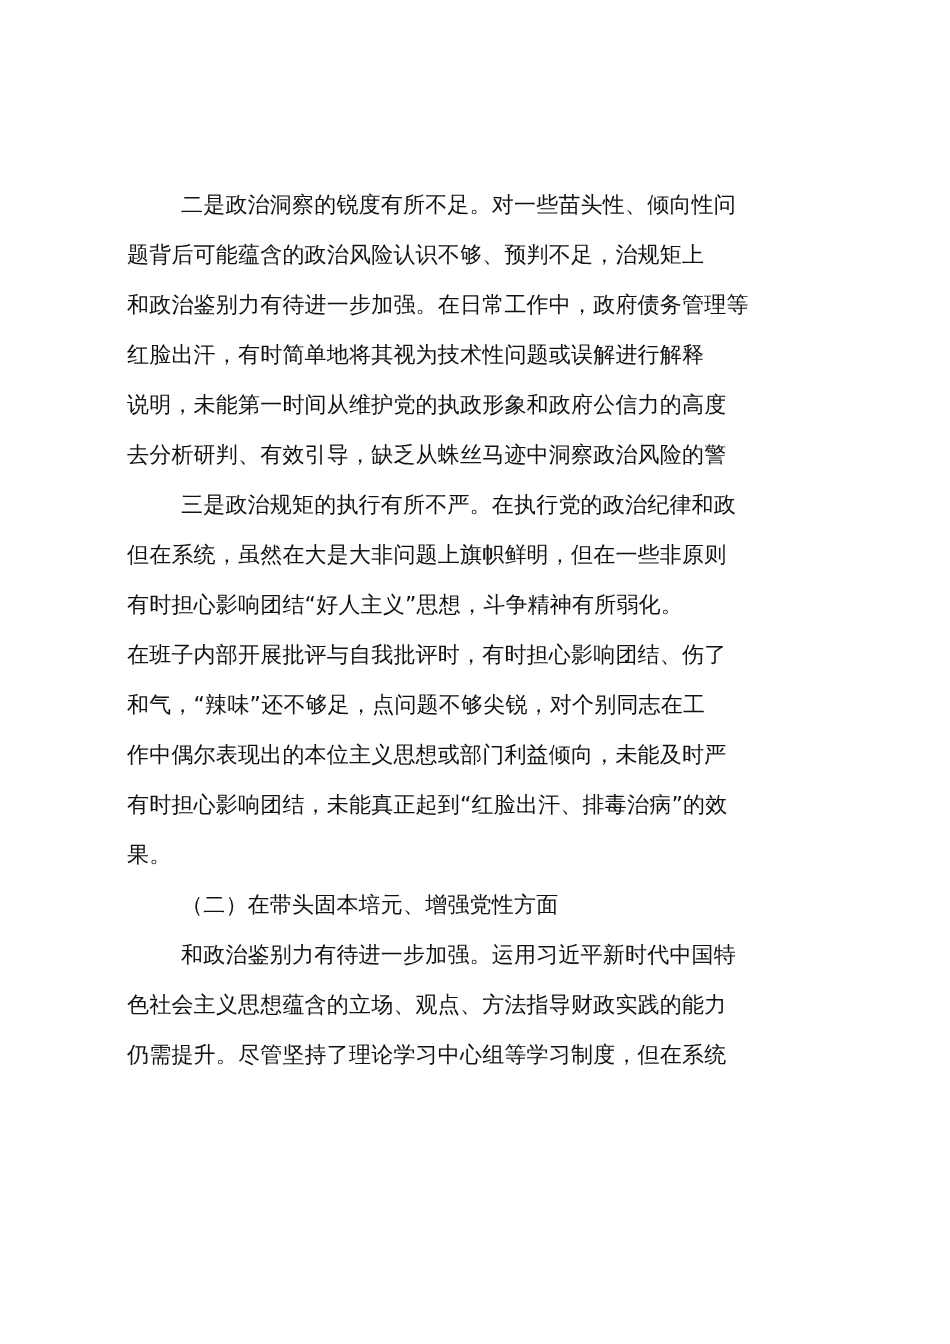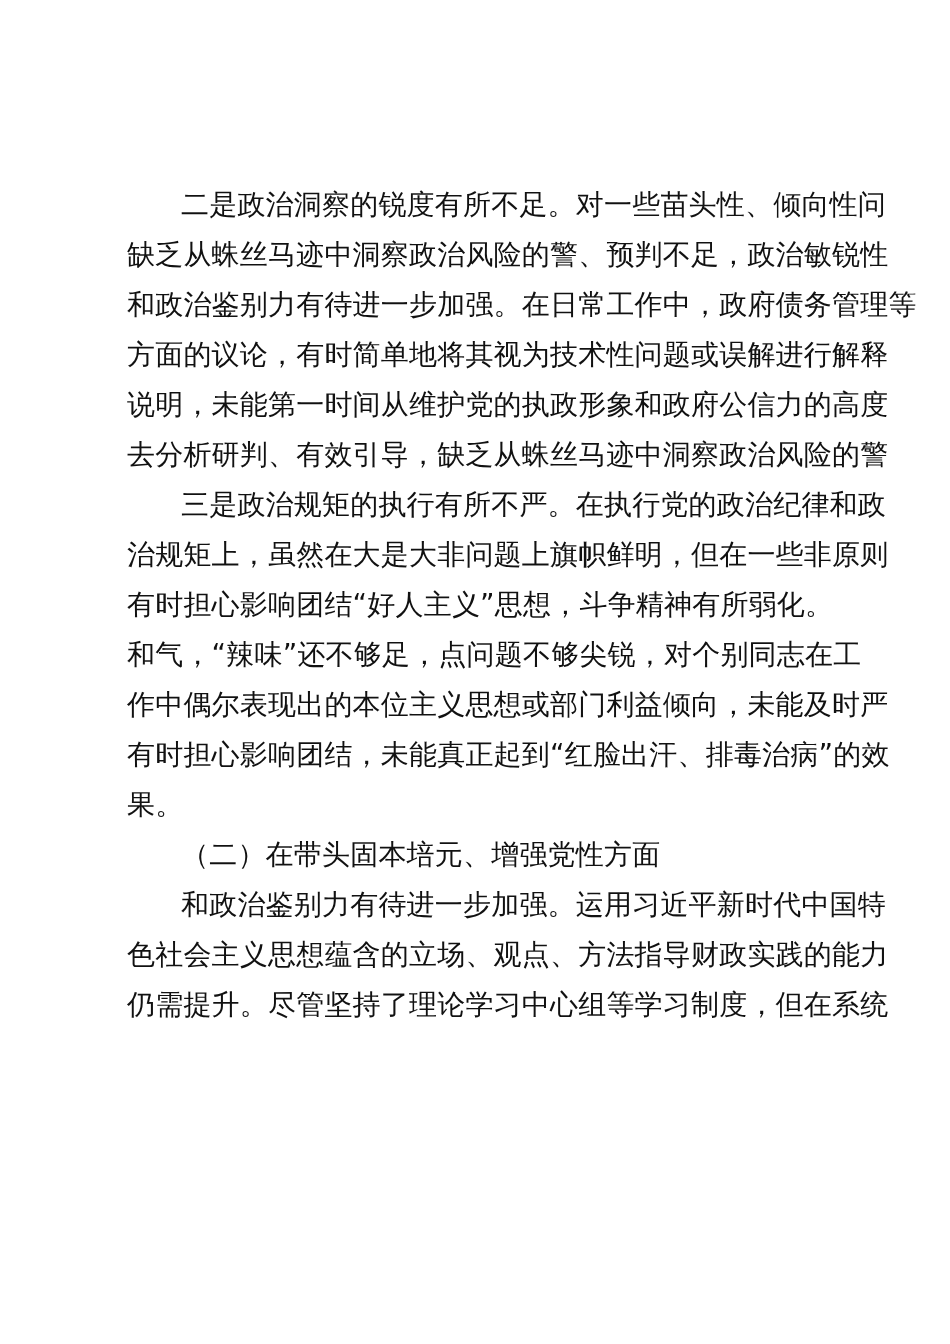--- a/index.html
+++ b/index.html
@@ -17,49 +17,50 @@
     }
     .page {
       position: absolute;
       left: 127px;
       top: 180px;
       width: 710px;
     }
     .line {
       height: 50px;
       line-height: 50px;
-      font-size: 28px;
+      font-size: 22px;
       white-space: nowrap;
       letter-spacing: 0.2px;
     }
     .indent {
       padding-left: 54px;
     }
     .heading {
       padding-left: 54px;
     }
   </style>
 </head>
 <body>
 
 <div class="page">
 
   <div>
     <div class="line indent">二是政治洞察的锐度有所不足。对一些苗头性、倾向性问</div>
-    <div class="line">缺乏从蛛丝马迹中洞察政治风险的警、预判不足，政治敏锐性</div>
+    <div class="line">题背后可能蕴含的政治风险认识不够、预判不足，治规矩上</div>
     <div class="line">和政治鉴别力有待进一步加强。在日常工作中，政府债务管理等</div>
-    <div class="line">方面的议论，有时简单地将其视为技术性问题或误解进行解释</div>
+    <div class="line">红脸出汗，有时简单地将其视为技术性问题或误解进行解释</div>
     <div class="line">说明，未能第一时间从维护党的执政形象和政府公信力的高度</div>
     <div class="line">去分析研判、有效引导，缺乏从蛛丝马迹中洞察政治风险的警</div>
   </div>
 
   <div>
     <div class="line indent">三是政治规矩的执行有所不严。在执行党的政治纪律和政</div>
-    <div class="line">治规矩上，虽然在大是大非问题上旗帜鲜明，但在一些非原则</div>
+    <div class="line">但在系统，虽然在大是大非问题上旗帜鲜明，但在一些非原则</div>
     <div class="line">有时担心影响团结“好人主义”思想，斗争精神有所弱化。</div>
+    <div class="line">在班子内部开展批评与自我批评时，有时担心影响团结、伤了</div>
     <div class="line">和气，“辣味”还不够足，点问题不够尖锐，对个别同志在工</div>
     <div class="line">作中偶尔表现出的本位主义思想或部门利益倾向，未能及时严</div>
     <div class="line">有时担心影响团结，未能真正起到“红脸出汗、排毒治病”的效</div>
     <div class="line">果。</div>
   </div>
 
   <div>
     <div class="line heading">（二）在带头固本培元、增强党性方面</div>
   </div>
 

